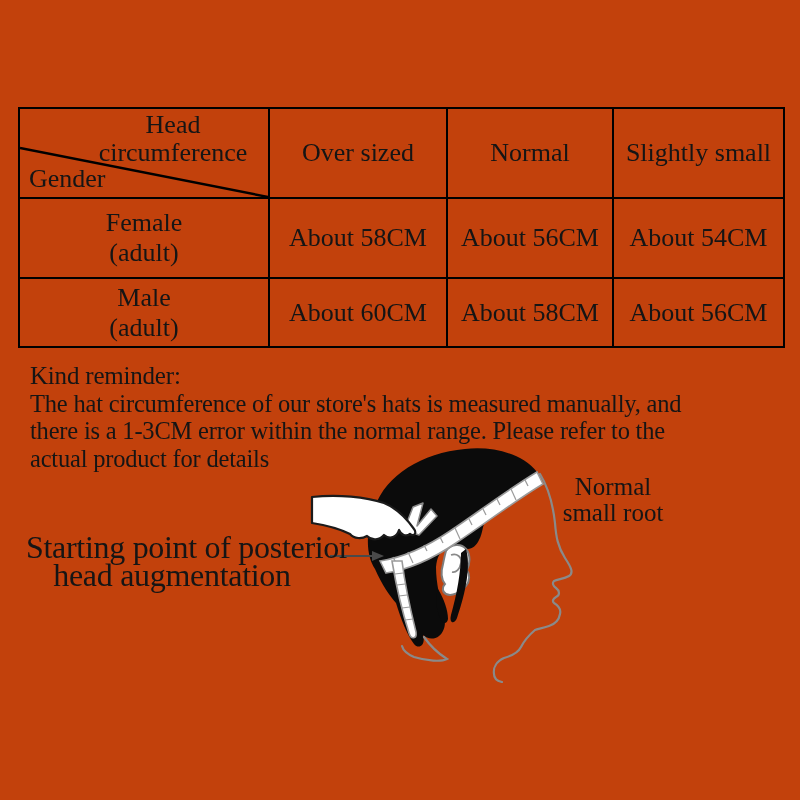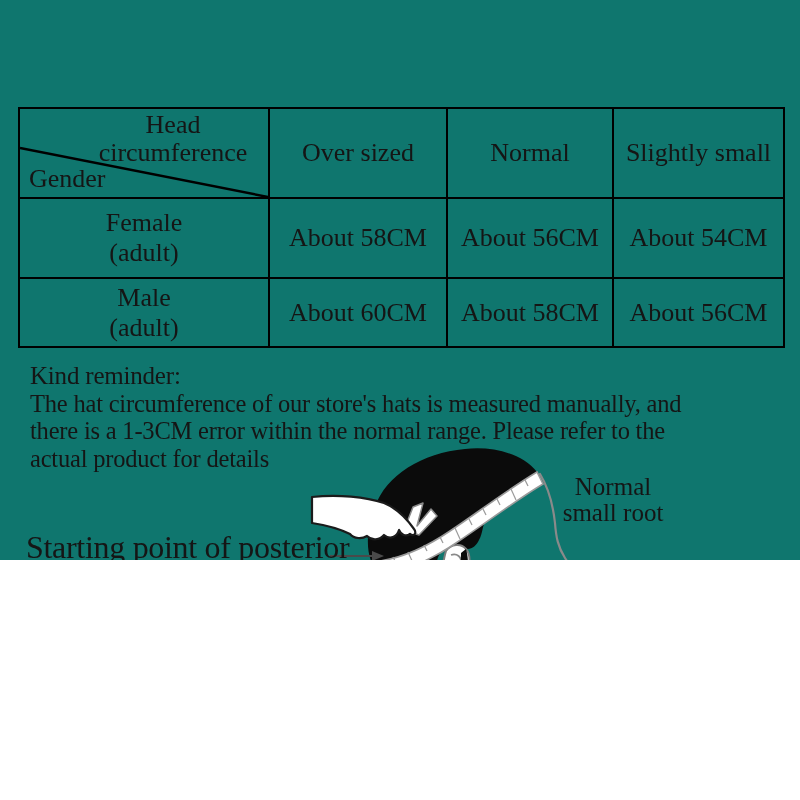--- a/index.html
+++ b/index.html
@@ -1,17 +1,17 @@
 <!DOCTYPE html>
 <html style="--ink: #151515; --table_border: #000000; --hair: #0b0b0b; --sketch: #8a8a8a; --tape_edge: #9b9b9b;"><head>
 <meta charset="utf-8">
 <style>
   html,body{margin:0;padding:0;background:#fff;}
   .canvas{
-    position:relative;width:800px;height:560px;background:#0f766e;overflow:hidden;
+    position:relative;width:800px;height:800px;background:#c2410c;overflow:hidden;
     font-family:"Liberation Serif","DejaVu Serif",serif;color:var(--ink,#151515);
   }
   
   .size-table{
     position:absolute;left:18px;top:107px;width:765px;
     border-collapse:collapse;table-layout:fixed;
   }
   .size-table td{
     border:2px solid var(--table_border,#000);
     text-align:center;vertical-align:middle;
@@ -159,20 +159,21 @@
          C62,96 54,96 50,91 C38,85 25,82 12,80 Z"></path>
 
     <g class="arrow">
       <line x1="30" y1="113" x2="72" y2="113" stroke-width="2"></line>
       <path d="M72,108 L84,113 L72,118 Z" stroke="none"></path>
     </g>
   </svg>
 
   <div class="label-posterior">
     <div>Starting point of posterior</div>
+    <div>head augmentation</div>
   </div>
 
   <div class="label-frontal">
     <div>Normal</div>
     <div>small root</div>
   </div>
 
 </div>
 
 </body></html>

